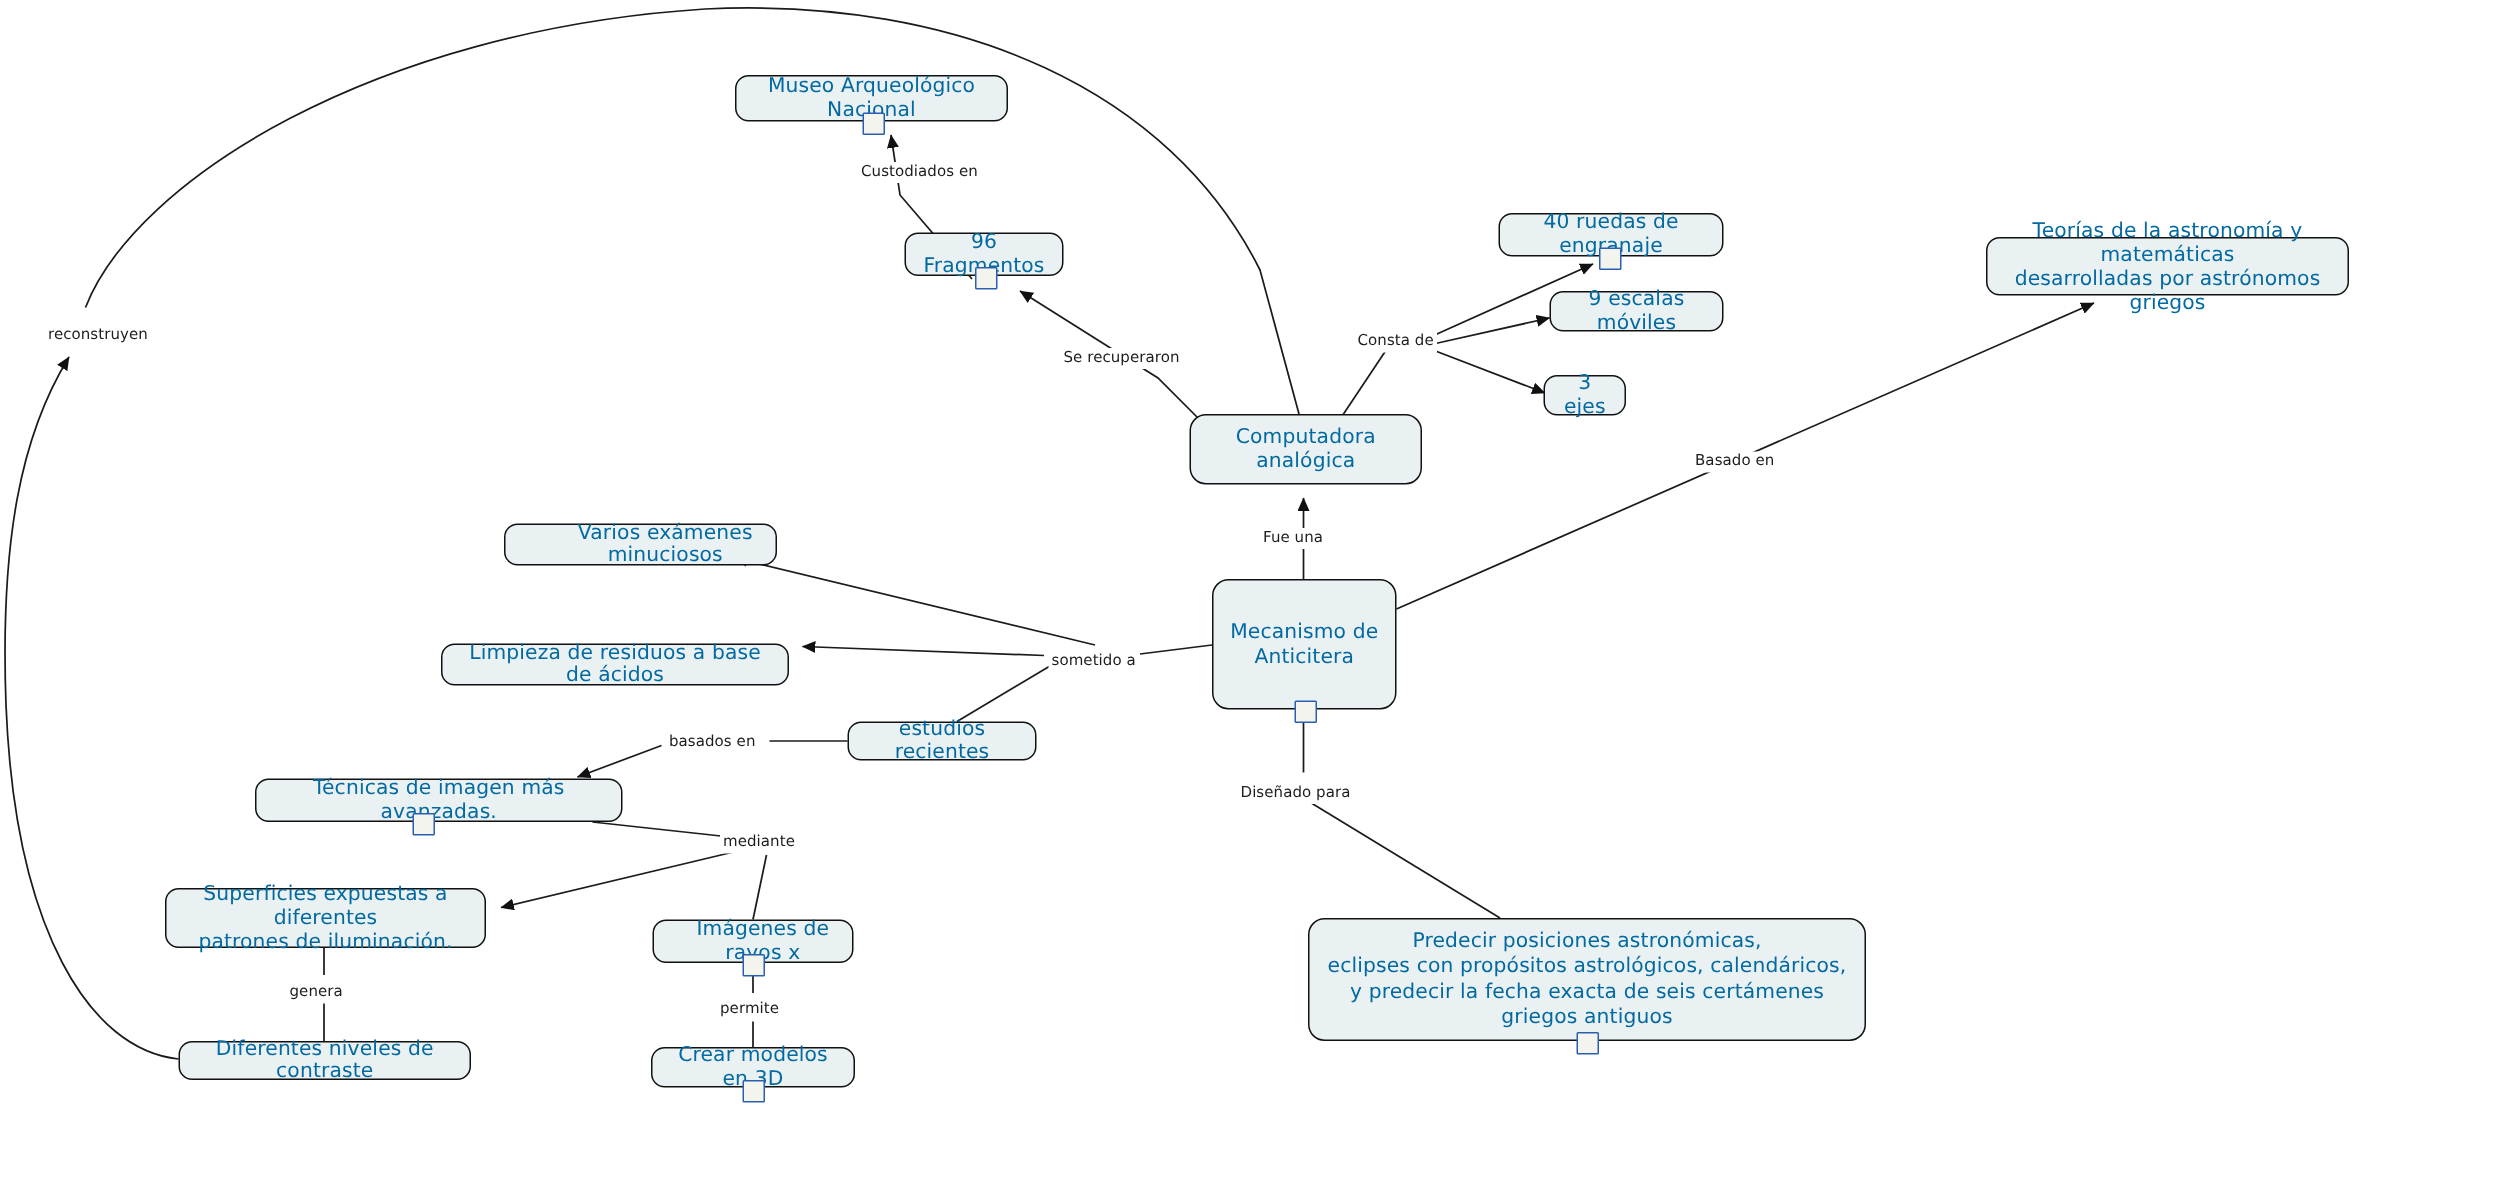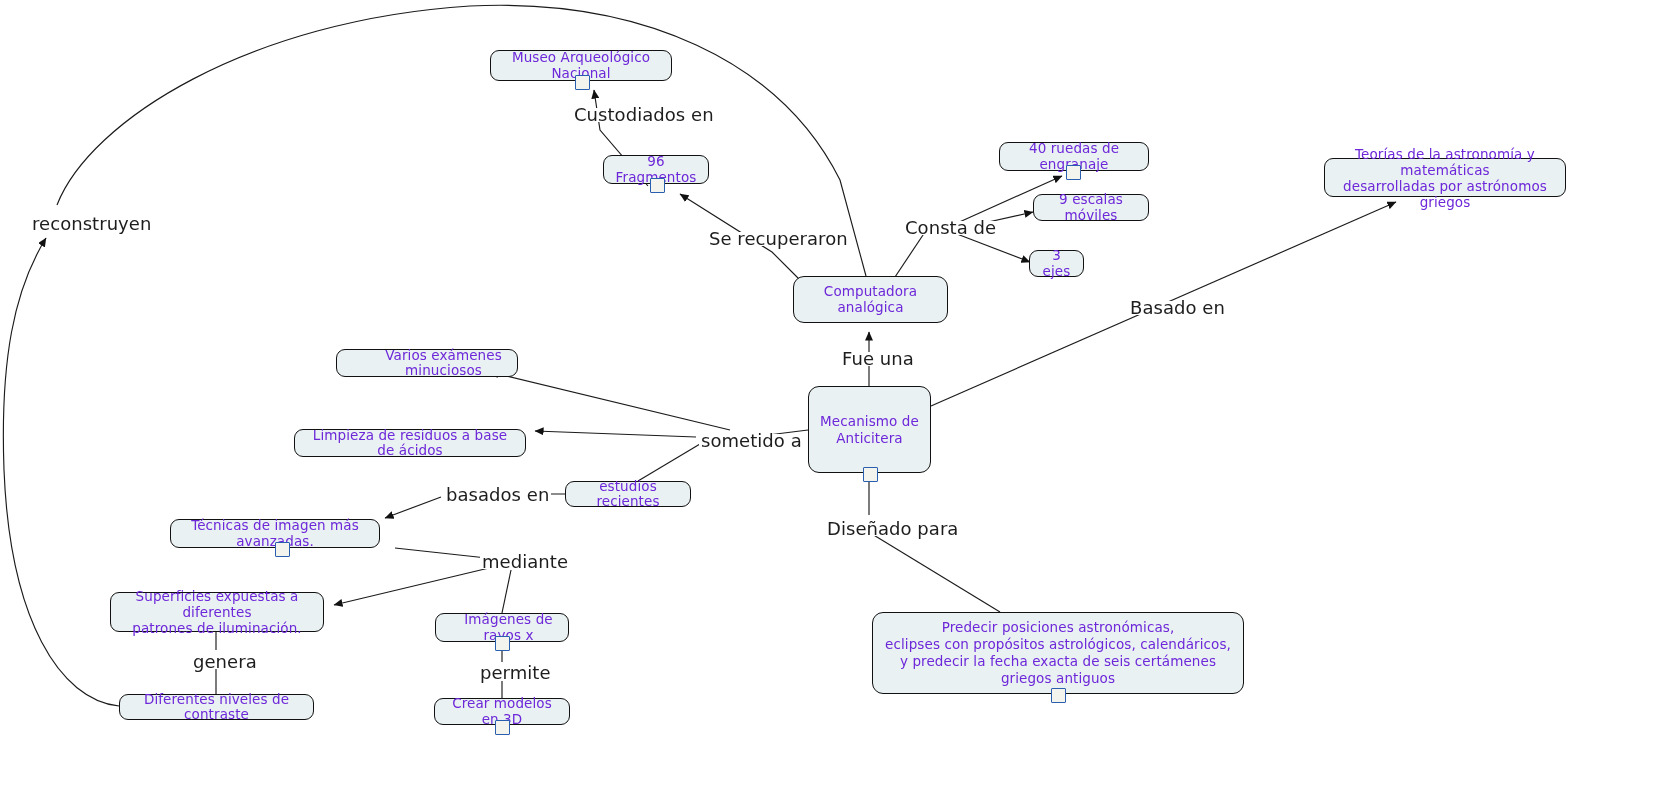--- a/index.html
+++ b/index.html
@@ -32,21 +32,21 @@
     fill: none;
     stroke: #1b1b1b;
     stroke-width: 1.15;
   }
   .node {
     position: absolute;
     box-sizing: border-box;
     background: #eaf1f3;
     border: 1.2px solid #111111;
     border-radius: 9px;
-    color: #6d28d9;
+    color: #0369a1;
     font-size: 13.5px;
     line-height: 15.5px;
     text-align: center;
     display: flex;
     align-items: center;
     justify-content: center;
     padding: 3px 11px;
     white-space: pre;
     letter-spacing: 0.1px;
   }
@@ -62,21 +62,21 @@
     width: 15px;
     height: 15px;
     box-sizing: border-box;
     border: 1.5px solid #2a5fb0;
     background: #f4f4ef;
     border-radius: 1px;
     overflow: hidden;
   }
   .edge-label {
     position: absolute;
-    font-size: 18px;
+    font-size: 10px;
     line-height: 14px;
     color: #1d1d1d;
     background: #ffffff;
     white-space: pre;
     padding: 0 2px;
     letter-spacing: 0.05px;
   }
 </style>
 </head>
 <body>
@@ -188,21 +188,21 @@
 Anticitera</span>
     <span class="img-badge" style="left:54px; top:80px;">
       
     </span>
   </div>
 
   <div class="node" style="left:565px; top:481px; width:126px; height:26px;">
     <span class="node-label">estudios recientes</span>
   </div>
 
-  <div class="node" style="left:170px; top:519px; width:210px; height:29px;">
+  <div class="node" style="left:170px; top:519px; width:245px; height:29px;">
     <span class="node-label">Técnicas de imagen más avanzadas.</span>
     <span class="img-badge" style="left:104px; top:22px;">
       
     </span>
   </div>
 
   <div class="node" style="left:110px; top:592px; width:214px; height:40px; line-height:16px;">
     <span class="node-label">Superficies expuestas a diferentes
 patrones de iluminación.</span>
   </div>

